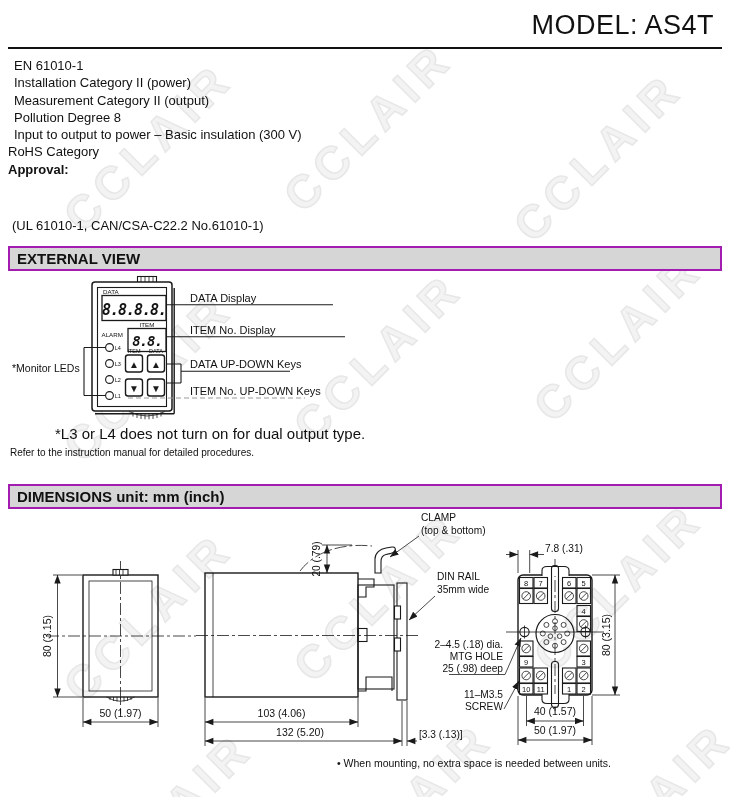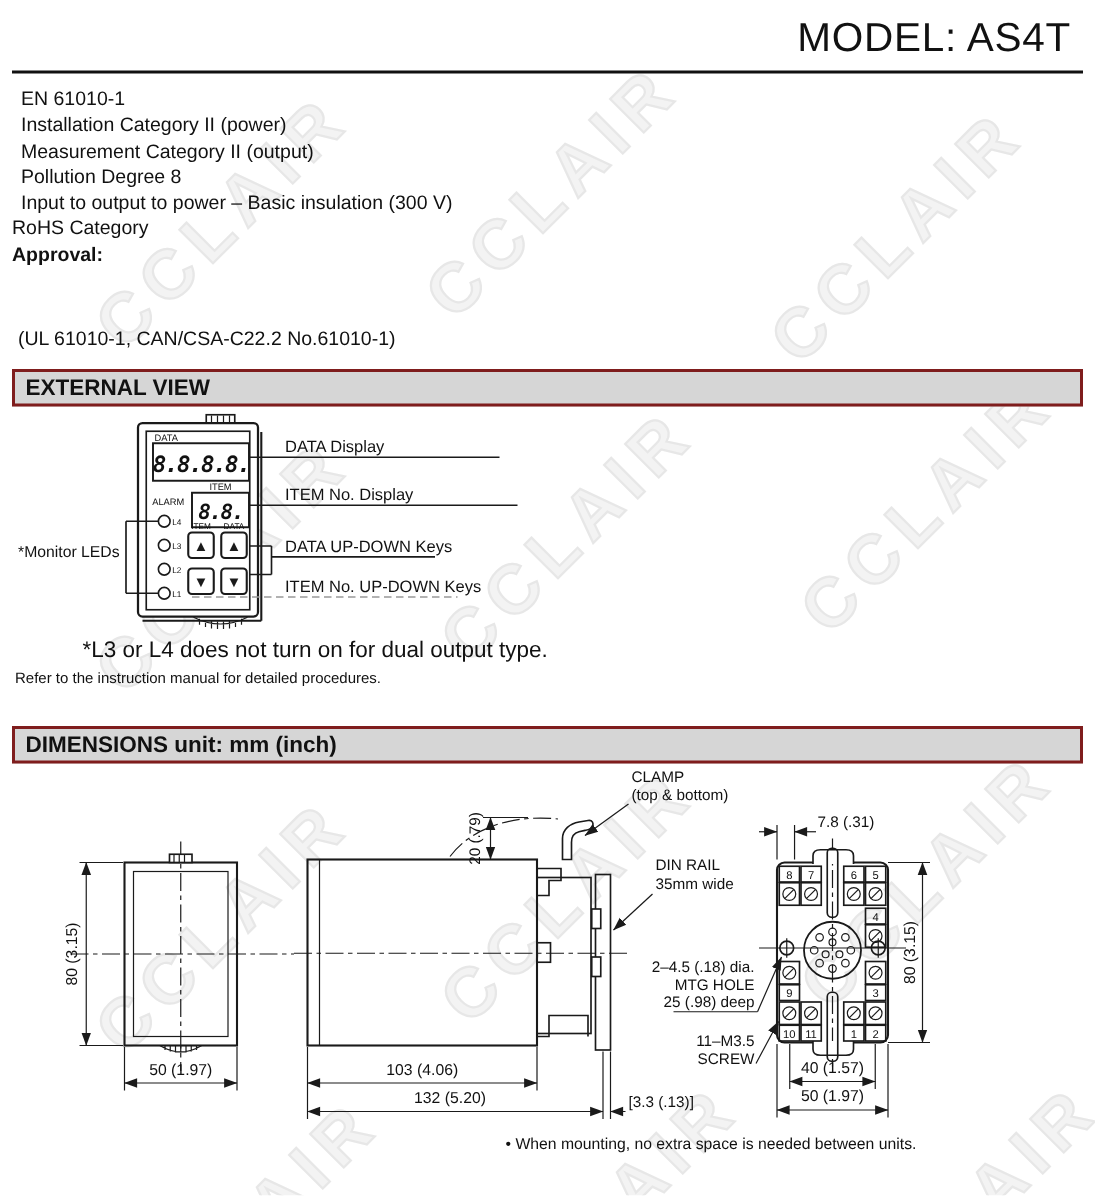--- a/index.html
+++ b/index.html
@@ -12,21 +12,21 @@
   
   .title{position:absolute;top:10px;right:16px;font-size:27px;letter-spacing:.5px;}
   .rule{position:absolute;top:47px;left:8px;right:8px;height:2px;background:#111;}
   
   .specs{position:absolute;top:57px;left:8px;font-size:13px;line-height:17.3px;}
   .specs .ind{padding-left:6px;}
   .specs .ind2{padding-left:4px;margin-top:39px;}
   .specs .b{font-weight:bold;}
   
   .bar{position:absolute;left:8px;right:8px;height:21px;background:#d6d6d6;
-       border:2px solid #7f1d1d;font-weight:bold;font-size:15px;line-height:21px;
+       border:2px solid #a21caf;font-weight:bold;font-size:15px;line-height:21px;
        padding-left:7px;}
   .bar-ext{top:246px;}
   .bar-dim{top:484px;}
   
   svg{position:absolute;left:0;overflow:visible;}
   .ln{stroke:#1a1a1a;fill:none;stroke-width:1.1;}
   .thn{stroke:#1a1a1a;fill:none;stroke-width:0.8;}
   .thk{stroke:#1a1a1a;fill:none;stroke-width:1.4;}
   .fw{fill:#fff;stroke:#1a1a1a;stroke-width:1.1;}
   .cl{stroke:#1a1a1a;fill:none;stroke-width:0.8;stroke-dasharray:12 3 3 3;}

